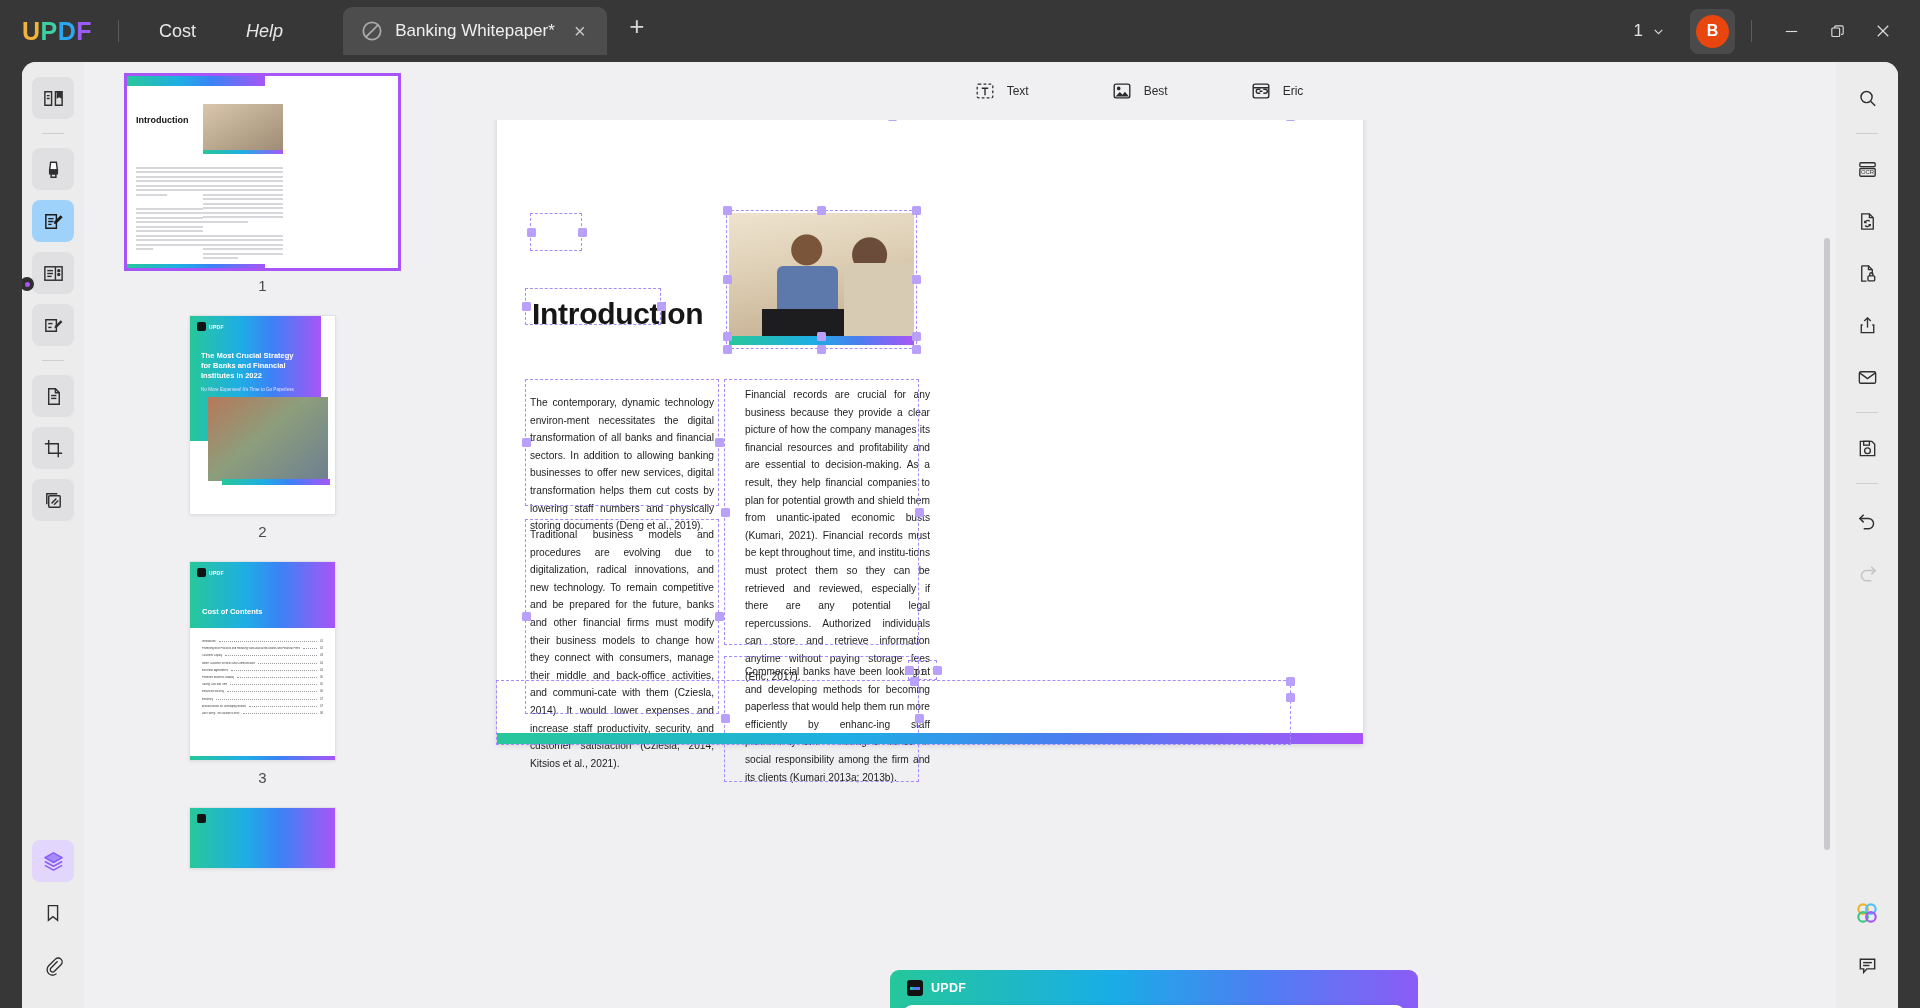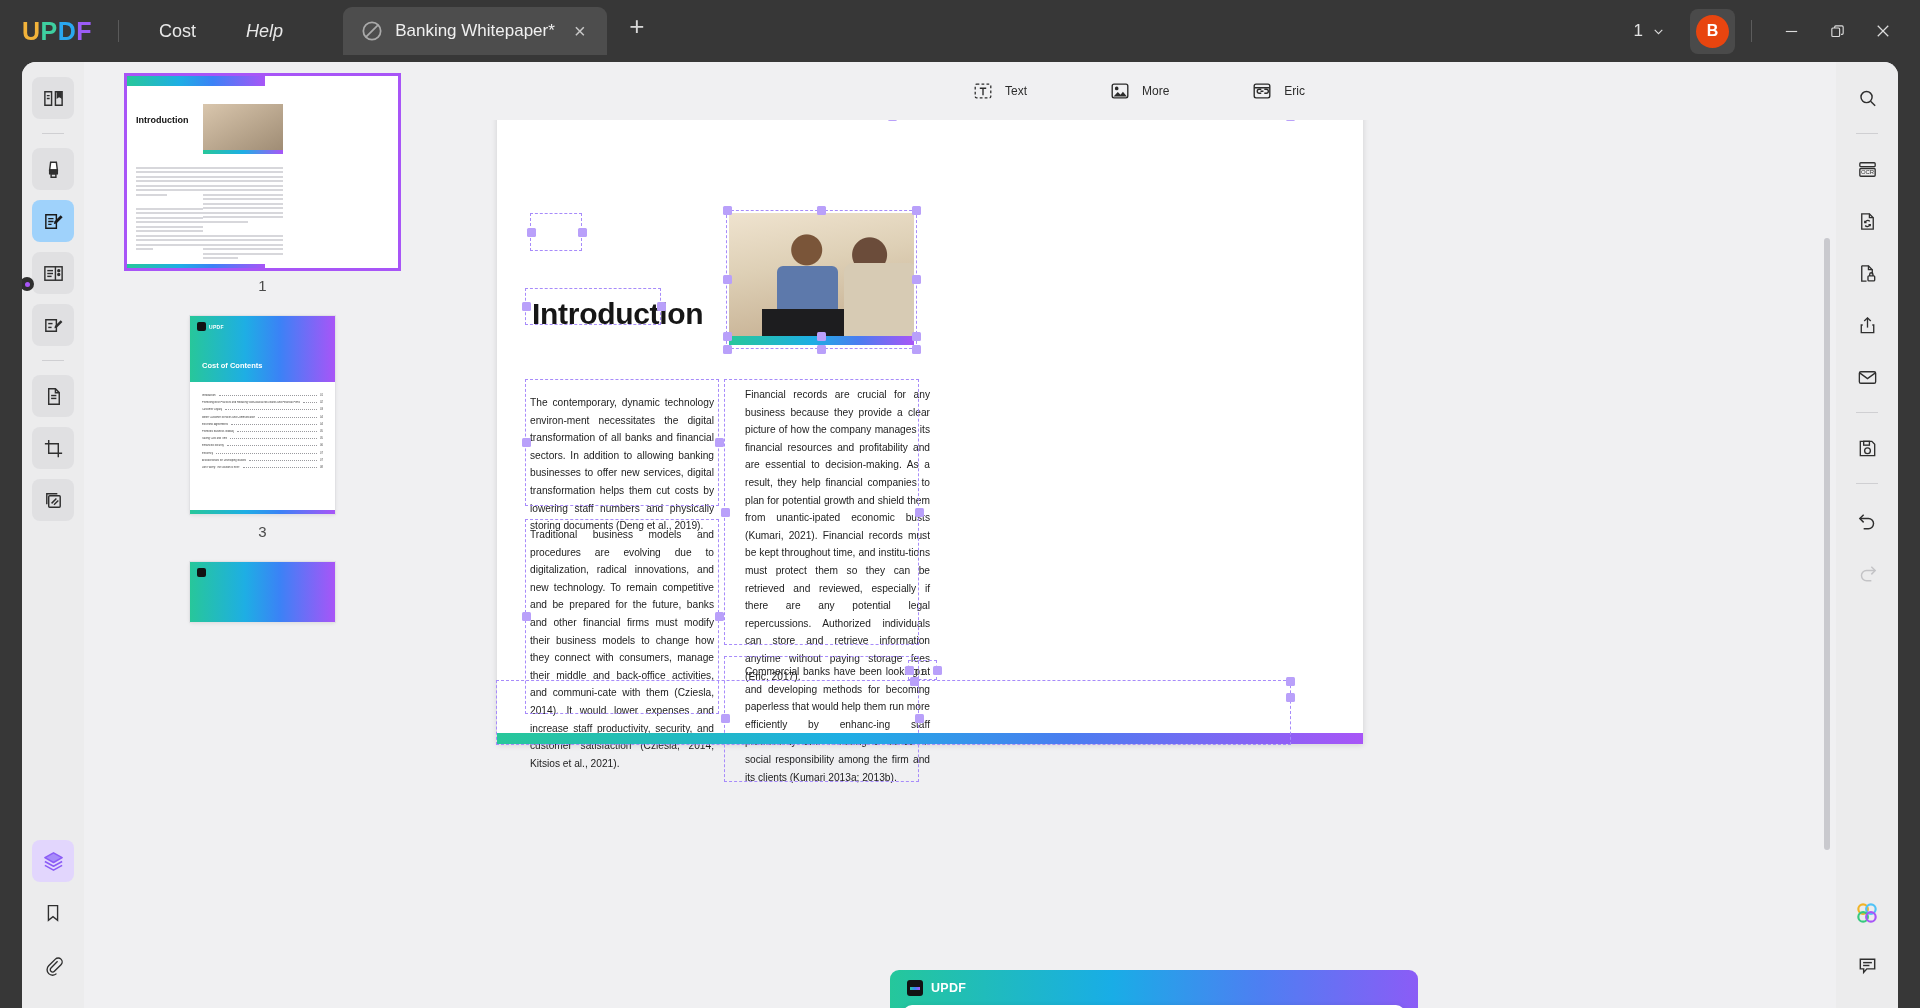--- a/index.html
+++ b/index.html
@@ -364,20 +364,34 @@
               <div class="tline" style="width:100%"></div>
           <div class="tline" style="width:100%"></div>
               <div class="tline" style="width:100%"></div>
               <div class="tline" style="width:44%"></div>
         </div>
         <div class="tgrad" style="position:absolute;left:0;bottom:0;width:51%;height:4px;"></div>
       </div>
       <div class="num">1</div>
     </div>
 
+    <div class="thumb" style="width:145px;margin-top:22px;">
+      <div class="page" style="width:145px;height:198px;">
+        <div class="tgrad" style="position:absolute;left:0;top:0;width:90%;height:125px;"></div>
+        <div class="tbadge">
+          <span class="sq"></span>
+              <span class="tx">UPDF</span>
+        </div>
+        <div style="position:absolute;left:11px;top:35px;width:104px;font-size:7.5px;line-height:10px;font-weight:bold;color:#fff;">The Most Crucial Strategy for Banks and Financial Institutes in 2022</div>
+        <div style="position:absolute;left:11px;top:71px;width:110px;font-size:4.6px;color:#e9e0ff;">No More Expenses! It's Time to Go Paperless</div>
+        <div style="position:absolute;left:18px;top:81px;width:120px;height:84px;background:linear-gradient(140deg,#b7785a 0%,#8d9e7c 45%,#6d7f91 100%);"></div>
+        <div class="tgrad" style="position:absolute;left:32px;top:163px;width:108px;height:6px;"></div>
+      </div>
+      <div class="num">2</div>
+    </div>
 
     <div class="thumb" style="width:145px;margin-top:22px;">
       <div class="page" style="width:145px;height:198px;">
         <div class="tgrad" style="position:absolute;left:0;top:0;width:100%;height:66px;"></div>
         <div class="tbadge">
           <span class="sq"></span>
               <span class="tx">UPDF</span>
         </div>
         <div style="position:absolute;left:12px;top:45px;font-size:7.5px;font-weight:bold;color:#fff;">Cost of Contents</div>
         <div id="toc-rows" style="position:absolute;left:12px;top:78px;width:121px;">
@@ -465,21 +479,21 @@
         <span>Text</span>
       </div>
       <div class="etool">
         <span>
           <svg width="22" height="22" viewBox="0 0 24 24" fill="none" stroke="#2b2b2b" stroke-width="1.5">
             <rect x="3.5" y="4.5" width="17" height="15" rx="2"></rect>
             <circle cx="8.4" cy="9.2" r="1.25" fill="#2b2b2b"></circle>
             <path d="M5 18l4.6-5 3 3.2 2.6-3.3L19.5 18z" fill="#2b2b2b" stroke="none"></path>
           </svg>
         </span>
-        <span>More</span>
+        <span>Best</span>
       </div>
       <div class="etool">
         <span>
           <svg width="22" height="22" viewBox="0 0 24 24" fill="none" stroke="#2b2b2b" stroke-width="1.5">
             <rect x="3.5" y="4.5" width="17" height="15" rx="2"></rect>
                 <line x1="3.5" y1="8.4" x2="20.5" y2="8.4"></line>
             <path d="M14.5 14.5h2.2a2.2 2.2 0 0 0 0-4.4H14.5M11.2 14.5H9a2.2 2.2 0 0 1 0-4.4h2.2"></path>
             <line x1="10.4" y1="12.3" x2="13.6" y2="12.3"></line>
           </svg>
         </span>

